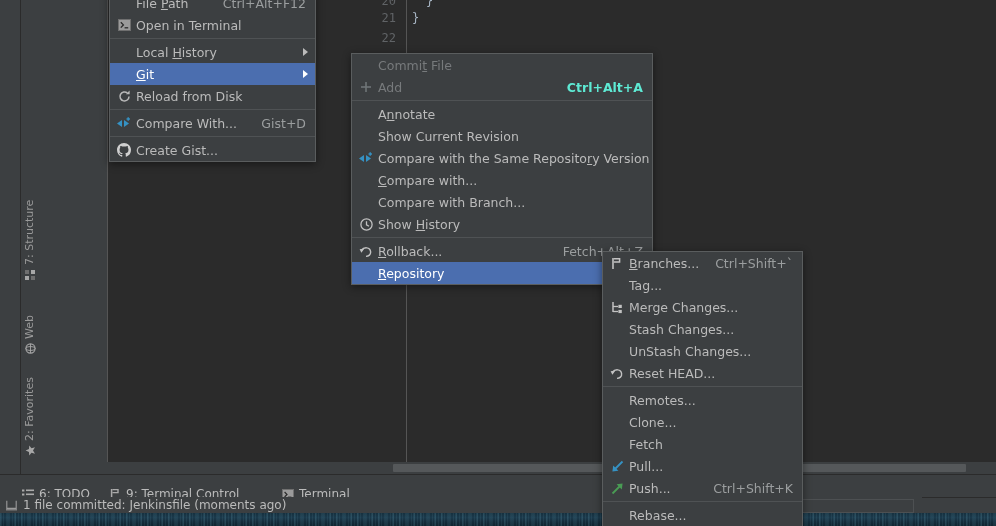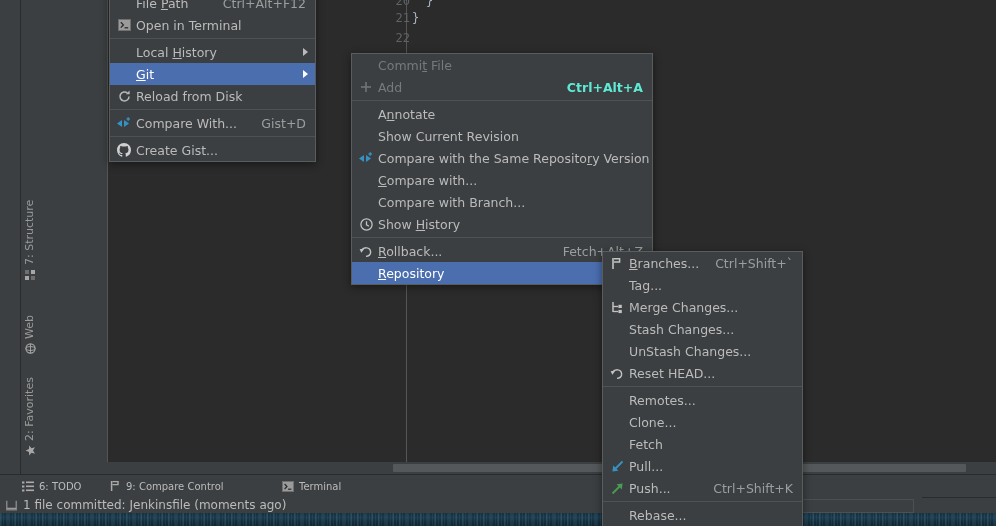--- a/index.html
+++ b/index.html
@@ -40,22 +40,22 @@
             font-size:12px;color:#a9b7c6;}
   .editbg2{position:absolute;left:21px;top:0;width:86px;height:462px;background:#3c3f41;}
   .splitline{position:absolute;top:0;width:1px;height:462px;background:#555555;}
 
   .hscroll{position:absolute;left:0;top:462px;right:0;height:12px;background:#3c3f41;}
   .hscroll .thumb{position:absolute;top:2px;height:8px;background:#55585a;border-radius:1px;}
 
   
   .toolbar-bottom{position:absolute;left:0;top:474px;width:996px;height:22px;background:#3c3f41;
                   border-top:1px solid #2b2b2b;border-bottom:1px solid #2b2b2b;}
-  .tb-item{position:absolute;top:0;height:22px;display:flex;align-items:center;gap:5px;
-           font-size:10px;color:#bbbbbb;white-space:nowrap;}
+  .tb-item{position:absolute;top:8px;height:22px;display:flex;align-items:center;gap:5px;
+           font-size:12px;color:#bbbbbb;white-space:nowrap;}
   .statusbar{position:absolute;left:0;top:497px;width:922px;height:16px;background:#3c3f41;}
   .status-left{position:absolute;left:6px;top:0;height:16px;display:flex;align-items:center;gap:6px;
                font-size:12px;color:#bbbbbb;white-space:nowrap;}
   .status-right-box{position:absolute;right:8px;top:2px;width:140px;height:12px;border:1px solid #4d5052;}
 
   
   .menu{position:absolute;background:#3c3f41;border:1px solid #5a5d5e;
         box-shadow:0 2px 8px rgba(0,0,0,.45);padding:0;z-index:30;}
   .mi{position:relative;height:22px;display:flex;align-items:center;
       font-size:12.5px;color:#bbbbbb;white-space:nowrap;cursor:default;}
@@ -84,21 +84,21 @@
 
   <div class="ide">
 
     <div class="editorwrap">
       <div class="codearea"></div>
     </div>
     <div class="editbg2"></div>
     <div class="splitline" style="left:107px;"></div>
     <div class="splitline" style="left:406px;"></div>
 
-    <div style="position:absolute;left:362px;top:0;width:56px;height:50px;">
+    <div style="position:absolute;left:348px;top:0;width:56px;height:50px;">
       <div class="lineno" style="top:-6px;">20</div>
       <div class="lineno" style="top:11px;">21</div>
       <div class="lineno" style="top:31px;">22</div>
     </div>
     <div style="position:absolute;left:408px;top:0;width:60px;height:50px;">
       <div class="codeline" style="top:-6px;left:18px;">}</div>
       <div class="codeline" style="top:11px;left:4px;">}</div>
     </div>
 
     <div class="hscroll">
@@ -151,21 +151,21 @@
         </span>
         <span>6: TODO</span>
       </div>
       <div class="tb-item" style="left:110px;">
         <span>
           <svg width="11" height="12" viewBox="0 0 11 12">
               <line x1="1.6" y1="1" x2="1.6" y2="11" stroke="#aaa" stroke-width="1.5"></line>
               <path d="M2.4 1.6 L8 1.6 L8 4.6 L2.4 4.6" fill="none" stroke="#aaa" stroke-width="1.4"></path>
             </svg>
         </span>
-        <span>9: Compare Control</span>
+        <span>9: Terminal Control</span>
       </div>
       <div class="tb-item" style="left:238px;margin-left:44px;">
         <span>
           <svg width="12" height="11" viewBox="0 0 12 11">
               <rect x="0.5" y="0.5" width="11" height="10" fill="#9b9b9b" stroke="#707070"></rect>
               <path d="M2.6 3 L5 5.5 L2.6 8" fill="none" stroke="#2b2b2b" stroke-width="1.2"></path>
               <line x1="6" y1="8.2" x2="9.4" y2="8.2" stroke="#2b2b2b" stroke-width="1.2"></line>
             </svg>
         </span>
         <span>Terminal</span>

